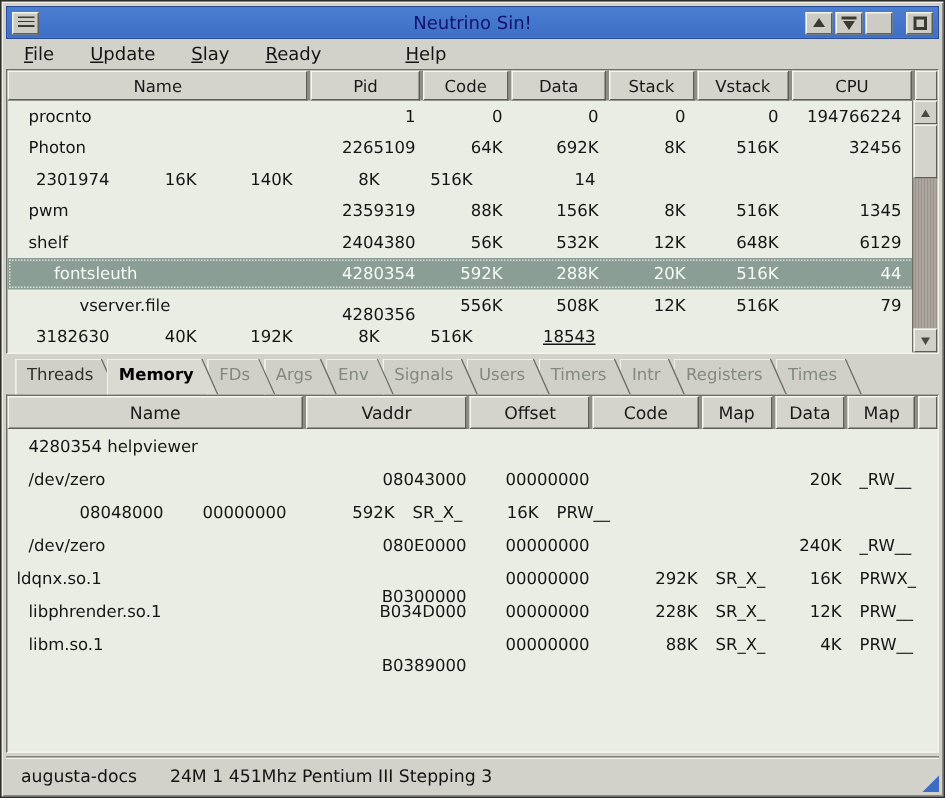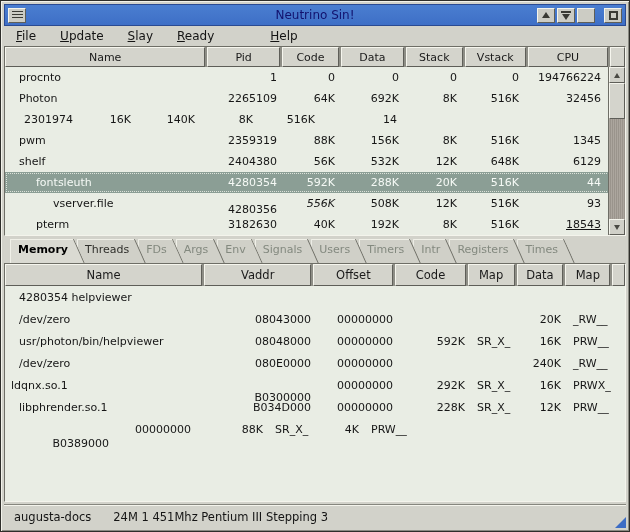--- a/index.html
+++ b/index.html
@@ -256,28 +256,27 @@
           <div class="tcell" style="width: 74px;">4280354</div>
           <div class="tcell" style="width: 58px;">592K</div>
           <div class="tcell" style="width: 64px;">288K</div>
           <div class="tcell" style="width: 58px;">20K</div>
           <div class="tcell" style="width: 62px;">516K</div>
           <div class="tcell" style="width: 82px;">44</div>
         </div>
         <div class="trow">
           <div class="tcell left" style="width: 204px; padding-left: 48px;">vserver.file</div>
           <div class="tcell" style="width: 74px; margin-top: 12px;">4280356</div>
-          <div class="tcell" style="width: 58px; font-style: italic;">556K</div>
+          <div class="tcell" style="width: 58px;">556K</div>
           <div class="tcell" style="width: 64px;">508K</div>
           <div class="tcell" style="width: 58px;">12K</div>
           <div class="tcell" style="width: 62px;">516K</div>
-          <div class="tcell" style="width: 82px;">93</div>
-        </div>
-        <div class="trow">
-          <div class="tcell left" style="width: 204px; padding-left: 31px;">pterm</div>
+          <div class="tcell" style="width: 82px;">79</div>
+        </div>
+        <div class="trow">
           <div class="tcell" style="width: 74px;">3182630</div>
           <div class="tcell" style="width: 58px;">40K</div>
           <div class="tcell" style="width: 64px;">192K</div>
           <div class="tcell" style="width: 58px;">8K</div>
           <div class="tcell" style="width: 62px;">516K</div>
           <div class="tcell" style="width: 82px; text-decoration: underline;">18543</div>
         </div>
       </div>
     <div class="vscroll">
       <div class="sb-btn">
@@ -285,22 +284,22 @@
       </div>
       <div class="sb-thumb"></div>
       <div class="sb-track"></div>
       <div class="sb-btn">
         <span class="sb-arr-down"></span>
       </div>
     </div>
   </div>
 
   <div class="tabstrip" id="tabstrip">
+      <div class="tab first" style="z-index: 20;">Threads</div>
       <div class="tab active">Memory</div>
-      <div class="tab first" style="z-index: 20;">Threads</div>
       <div class="tab" style="z-index: 18;">FDs</div>
       <div class="tab" style="z-index: 17;">Args</div>
       <div class="tab" style="z-index: 16;">Env</div>
       <div class="tab" style="z-index: 15;">Signals</div>
       <div class="tab" style="z-index: 14;">Users</div>
       <div class="tab" style="z-index: 13;">Timers</div>
       <div class="tab" style="z-index: 12;">Intr</div>
       <div class="tab" style="z-index: 11;">Registers</div>
       <div class="tab" style="z-index: 10;">Times</div>
     </div>
@@ -329,21 +328,20 @@
         <div class="trow">
           <div class="tcell left" style="width: 202px; padding-left: 14px;">/dev/zero</div>
           <div class="tcell" style="width: 110px;">08043000</div>
           <div class="tcell" style="width: 82px;">00000000</div>
           <div class="tcell" style="width: 72px;"></div>
           <div class="tcell left" style="width: 48px;"></div>
           <div class="tcell" style="width: 48px;">20K</div>
           <div class="tcell left" style="width: 46px;">_RW__</div>
         </div>
         <div class="trow">
-          <div class="tcell left" style="width: 202px; padding-left: 14px;">usr/photon/bin/helpviewer</div>
           <div class="tcell" style="width: 110px;">08048000</div>
           <div class="tcell" style="width: 82px;">00000000</div>
           <div class="tcell" style="width: 72px;">592K</div>
           <div class="tcell left" style="width: 48px;">SR_X_</div>
           <div class="tcell" style="width: 48px;">16K</div>
           <div class="tcell left" style="width: 46px;">PRW__</div>
         </div>
         <div class="trow">
           <div class="tcell left" style="width: 202px; padding-left: 14px;">/dev/zero</div>
           <div class="tcell" style="width: 110px;">080E0000</div>
@@ -365,20 +363,21 @@
         <div class="trow">
           <div class="tcell left" style="width: 202px; padding-left: 14px;">libphrender.so.1</div>
           <div class="tcell" style="width: 110px;">B034D000</div>
           <div class="tcell" style="width: 82px;">00000000</div>
           <div class="tcell" style="width: 72px;">228K</div>
           <div class="tcell left" style="width: 48px;">SR_X_</div>
           <div class="tcell" style="width: 48px;">12K</div>
           <div class="tcell left" style="width: 46px;">PRW__</div>
         </div>
         <div class="trow">
+          <div class="tcell left" style="width: 202px; padding-left: 14px;">libm.so.1</div>
           <div class="tcell" style="width: 110px; margin-top: 28px;">B0389000</div>
           <div class="tcell" style="width: 82px;">00000000</div>
           <div class="tcell" style="width: 72px;">88K</div>
           <div class="tcell left" style="width: 48px;">SR_X_</div>
           <div class="tcell" style="width: 48px;">4K</div>
           <div class="tcell left" style="width: 46px;">PRW__</div>
         </div>
       </div>
   </div>
 

